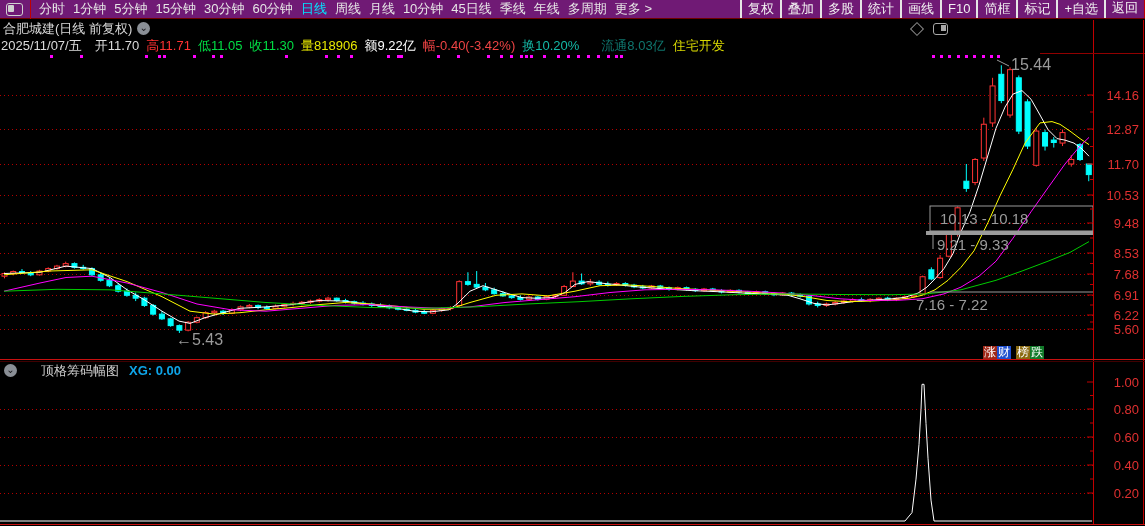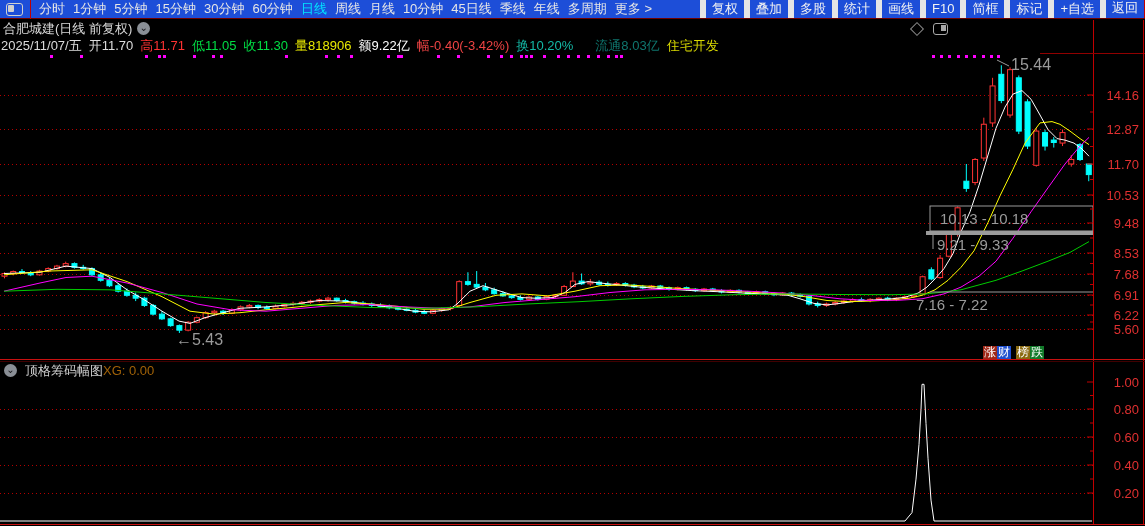--- a/index.html
+++ b/index.html
@@ -1,28 +1,28 @@
 <!DOCTYPE html>
 <html><head>
 <meta charset="utf-8">
 <style>
   html,body{margin:0;padding:0;background:#000;}
   #app{position:relative;width:1145px;height:526px;background:#000;overflow:hidden;
        font-family:"Liberation Sans","DejaVu Sans",sans-serif;}
   
   .menubar{position:absolute;top:0;left:0;width:1145px;height:19px;display:flex;align-items:center;
-           border-bottom:1px solid #6e0000;box-sizing:border-box;background:#1d4ed8;z-index:5;}
+           border-bottom:1px solid #6e0000;box-sizing:border-box;background:#701a75;z-index:5;}
   .win-icon{width:15px;height:11px;border:1px solid #d0d0d0;border-radius:3px;margin-left:6px;position:relative;flex:0 0 auto;}
   .win-icon::after{content:"";position:absolute;left:1px;top:1px;width:6px;height:7px;background:#d0d0d0;border-radius:1px;}
   .menu-divider{width:1px;height:19px;background:#c00000;margin-left:7px;flex:0 0 auto;}
   .menu-left{display:flex;gap:8px;margin-left:8px;font-size:13px;color:#e6e6e6;white-space:nowrap;}
   .menu-left .mi{cursor:default;}
   .menu-left .mi.active{color:#00e5ff;}
   .menu-right{margin-left:auto;display:flex;font-size:13px;color:#f2f2f2;white-space:nowrap;}
-  .menu-right .mi{padding:0 6px;border-left:6px solid #e5e5e5;line-height:18px;}
+  .menu-right .mi{padding:0 6px;border-left:2px solid #e5e5e5;line-height:18px;}
   .menu-right .mi:last-child{border-right:1px solid #c00000;font-family:Liberation Mono, monospace;}
   
   .titlebar{position:absolute;top:20px;left:0;width:1005px;height:17px;display:flex;align-items:center;
             font-size:13px;z-index:5;}
   .stock-title{color:#d8d8d8;margin-left:3px;}
   .chev-circle{width:13px;height:13px;border-radius:50%;background:#8a8f96;color:#16161a;font-size:10px;
                line-height:11px;text-align:center;margin-left:5px;flex:0 0 auto;}
   .ma-labels{display:flex;gap:14px;margin-left:12px;}
   .title-icons{position:absolute;right:57px;top:2px;display:flex;gap:11px;align-items:center;height:13px;}
   .diamond-icon{width:8px;height:8px;border:1px solid #8a8a8a;transform:rotate(45deg);}
@@ -31,22 +31,22 @@
   
   .infobar{position:absolute;top:37px;left:0;height:17px;display:flex;gap:7px;padding-left:1px;
            font-size:13px;white-space:nowrap;z-index:5;}
   
   .badges{position:absolute;left:983px;top:346px;display:flex;font-size:12px;line-height:13px;z-index:6;}
   .badge{color:#fff;padding:0 1px;}
   .badge-gap{width:5px;}
   
   .subheader{position:absolute;left:0;top:363px;height:15px;display:flex;align-items:center;font-size:13px;z-index:6;}
   .subheader .chev-circle{margin-left:4px;}
-  .ind-name{color:#cfcfcf;margin-left:8px;}
-  .ind-value{color:#a16207;}
+  .ind-name{color:#cfcfcf;margin-left:24px;}
+  .ind-value{color:#0ea5e9;margin-left:10px;font-weight:bold;}
   svg{position:absolute;left:0;top:0;z-index:1;}
   text{font-family:"Liberation Sans","DejaVu Sans",sans-serif;}
 </style>
 </head>
 <body>
 
 <div id="app">
 
   <svg id="chart-svg" width="1145" height="526" viewBox="0 0 1145 526">
       <g>
@@ -853,21 +853,21 @@
     <span class="stock-title">合肥城建(日线 前复权)</span>
     <span class="chev-circle">⌄</span>
     <div class="title-icons">
       <span class="diamond-icon"></span>
       <span class="pane-icon"></span>
     </div>
   </div>
 
   <div class="infobar">
       <span class="iv" style="color: rgb(220, 220, 220);">2025/11/07/五</span>
-      <span class="iv" style="color: rgb(220, 220, 220);">开11.70</span>
+      <span class="iv" style="color: rgb(220, 220, 220); margin-left: 6px;">开11.70</span>
       <span class="iv" style="color: rgb(255, 50, 50);">高11.71</span>
       <span class="iv" style="color: rgb(0, 221, 68);">低11.05</span>
       <span class="iv" style="color: rgb(0, 221, 68);">收11.30</span>
       <span class="iv" style="color: rgb(232, 232, 0);">量818906</span>
       <span class="iv" style="color: #ffffff;">额9.22亿</span>
       <span class="iv" style="color: #ef4444;">幅-0.40(-3.42%)</span>
       <span class="iv" style="color: #14b8a6;">换10.20%</span>
       <span class="iv" style="color: #0f766e; margin-left: 15px;">流通8.03亿</span>
       <span class="iv" style="color: rgb(216, 216, 0);">住宅开发</span>
     </div>

